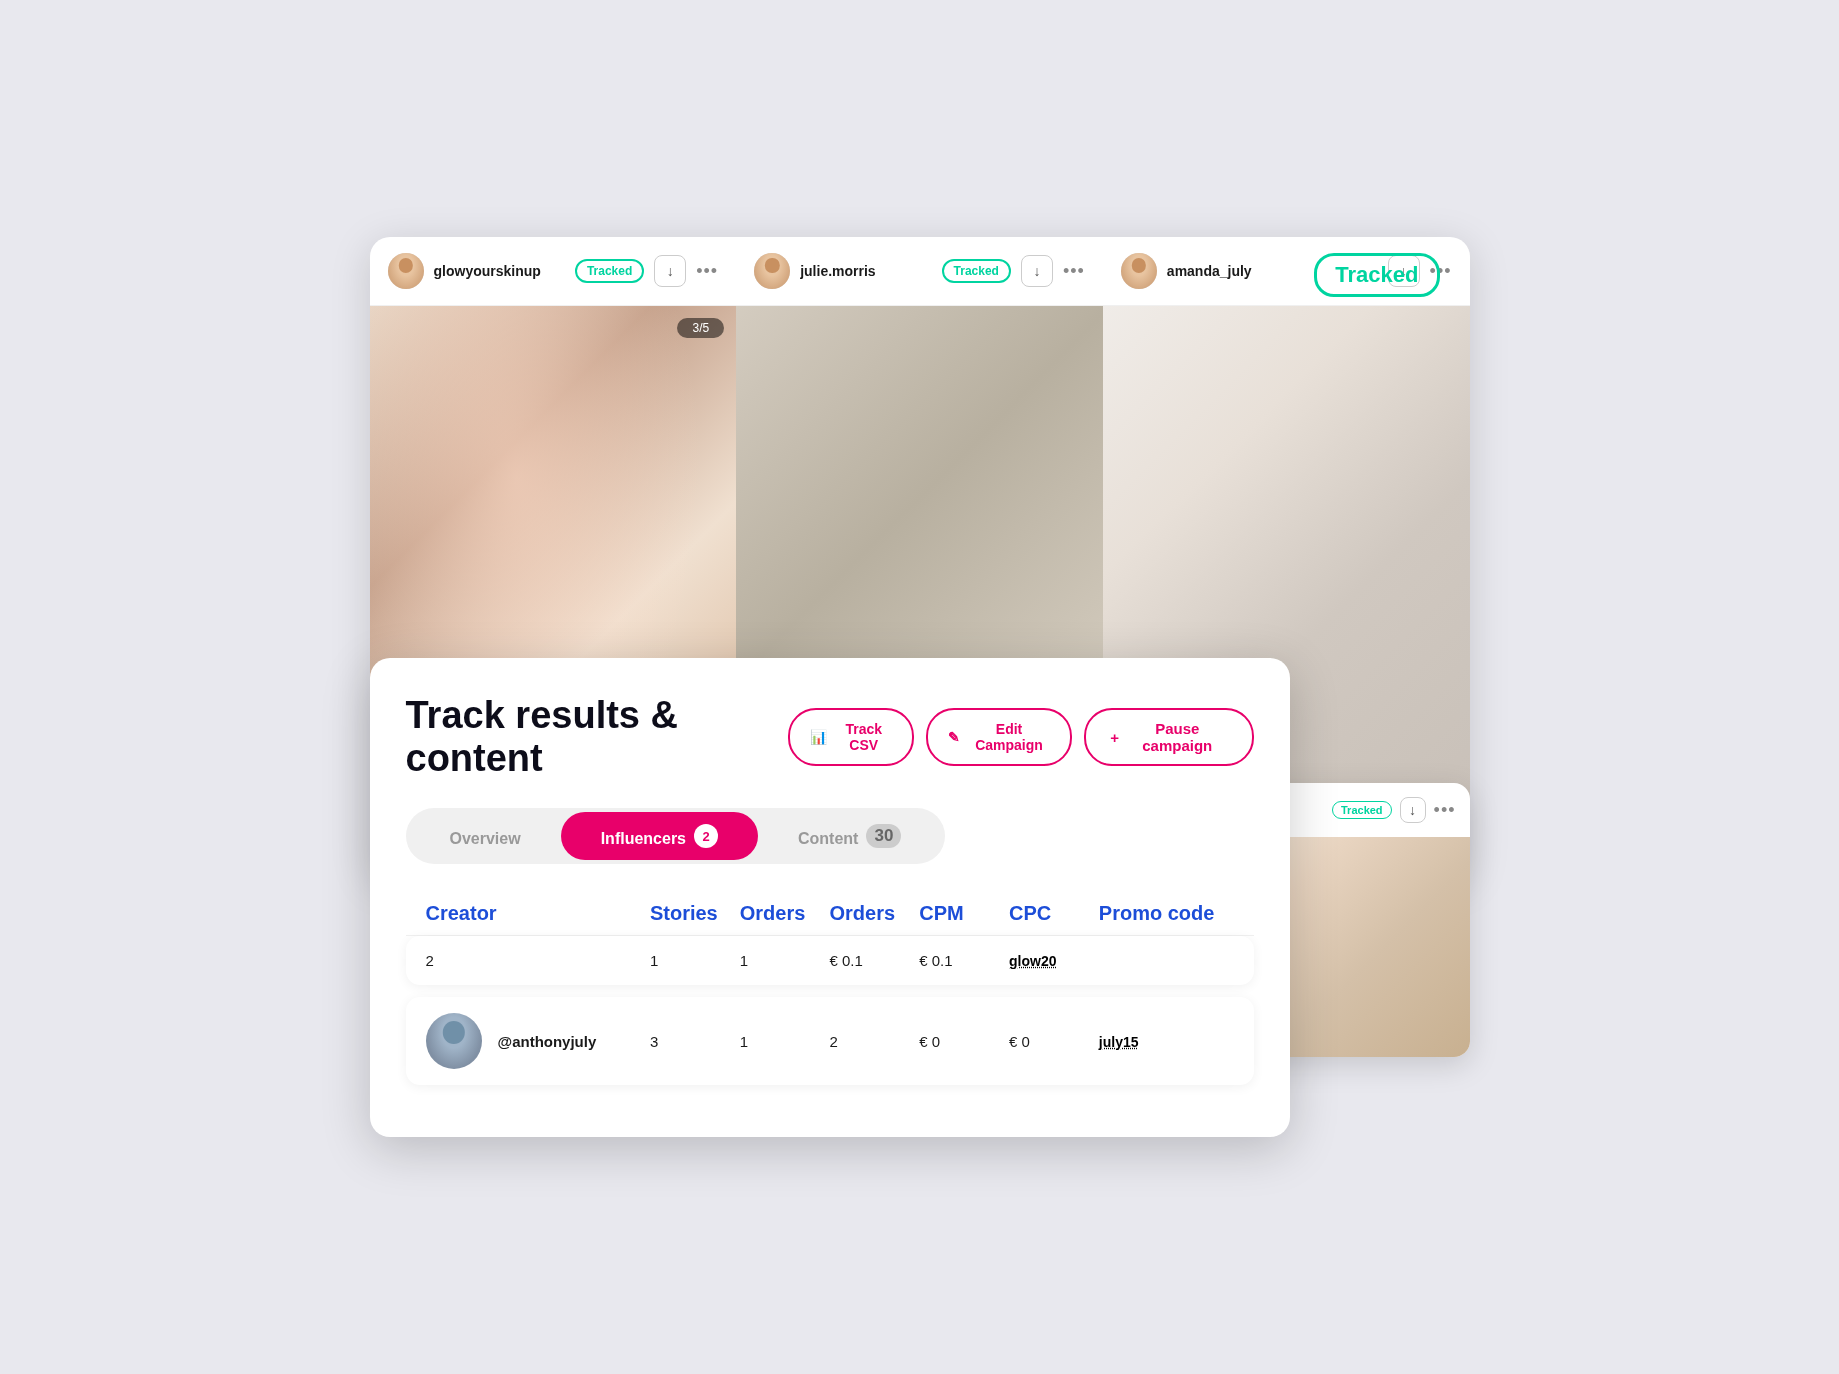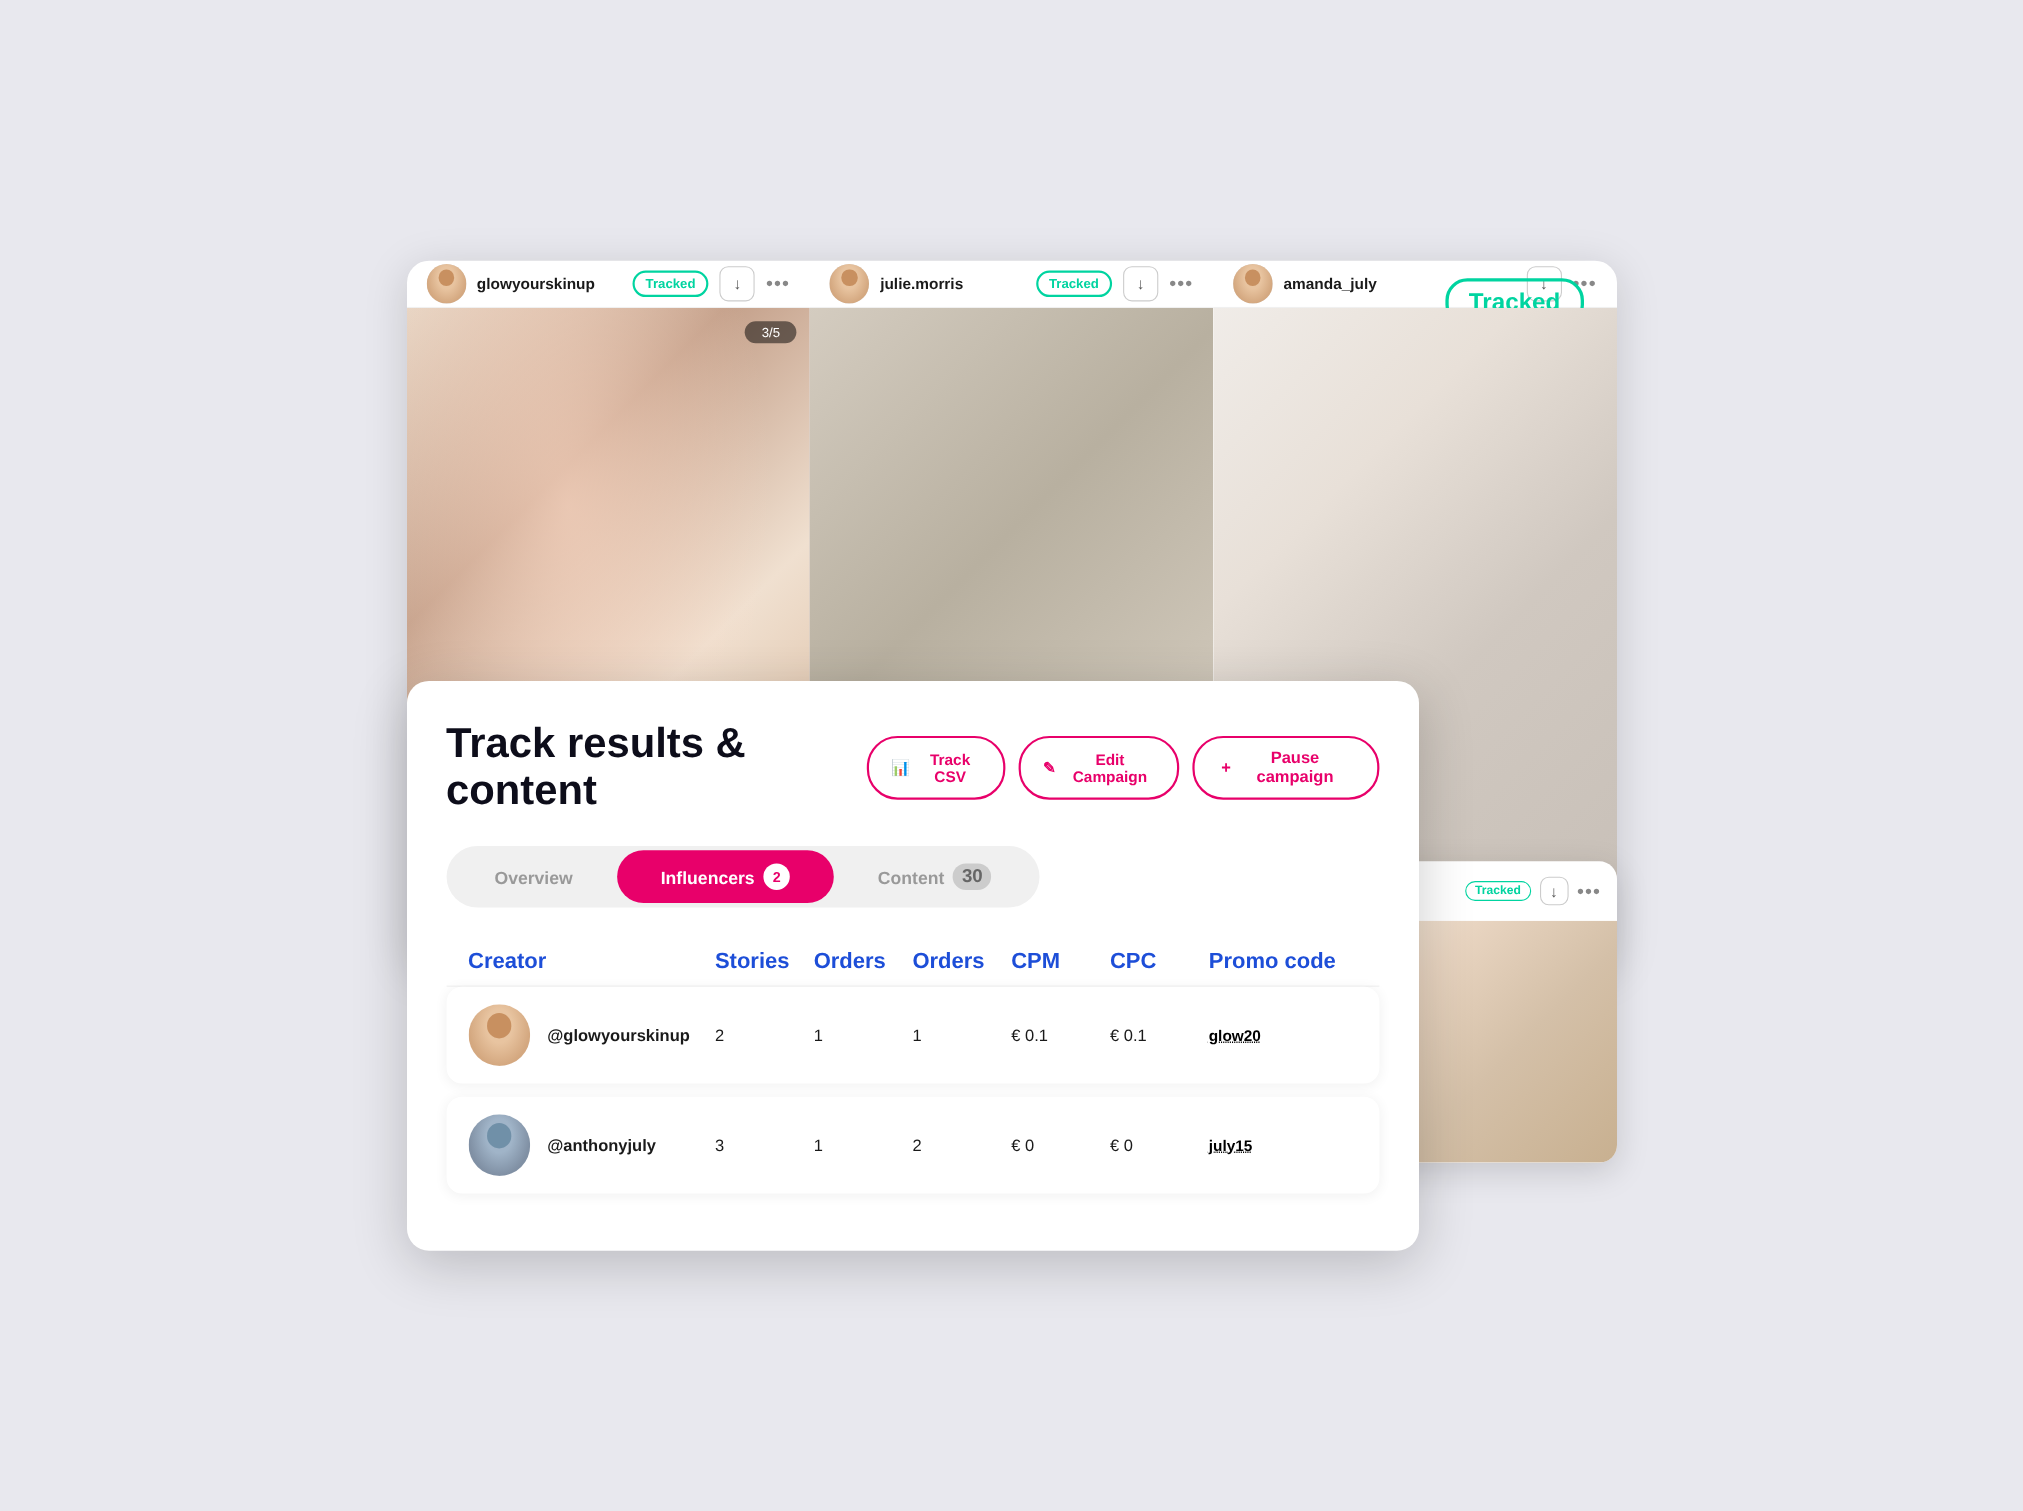--- a/index.html
+++ b/index.html
@@ -40,21 +40,21 @@
 
     .post-col {
       flex: 1;
       display: flex;
       flex-direction: column;
     }
 
     .post-header {
       display: flex;
       align-items: center;
-      padding: 3px 18px;
+      padding: 16px 18px;
       gap: 10px;
       border-bottom: 1px solid #f0f0f0;
     }
 
     .avatar-small {
       width: 36px;
       height: 36px;
       border-radius: 50%;
       background: #ddd;
       overflow: hidden;
@@ -590,26 +590,20 @@
         <div class="table-header-cell">Creator</div>
         <div class="table-header-cell">Stories</div>
         <div class="table-header-cell">Orders</div>
         <div class="table-header-cell">Orders</div>
         <div class="table-header-cell">CPM</div>
         <div class="table-header-cell">CPC</div>
         <div class="table-header-cell">Promo code</div>
       </div>
 
       <div class="table-row">
-        <div class="creator-cell">
-          <div class="creator-avatar">
-            <div class="person-girl"></div>
-          </div>
-          <span class="creator-name">@glowyourskinup</span>
-        </div>
         <div class="table-cell">2</div>
         <div class="table-cell">1</div>
         <div class="table-cell">1</div>
         <div class="table-cell">€ 0.1</div>
         <div class="table-cell">€ 0.1</div>
         <div class="table-cell">
           <span class="promo-code">glow20</span>
         </div>
       </div>
 

